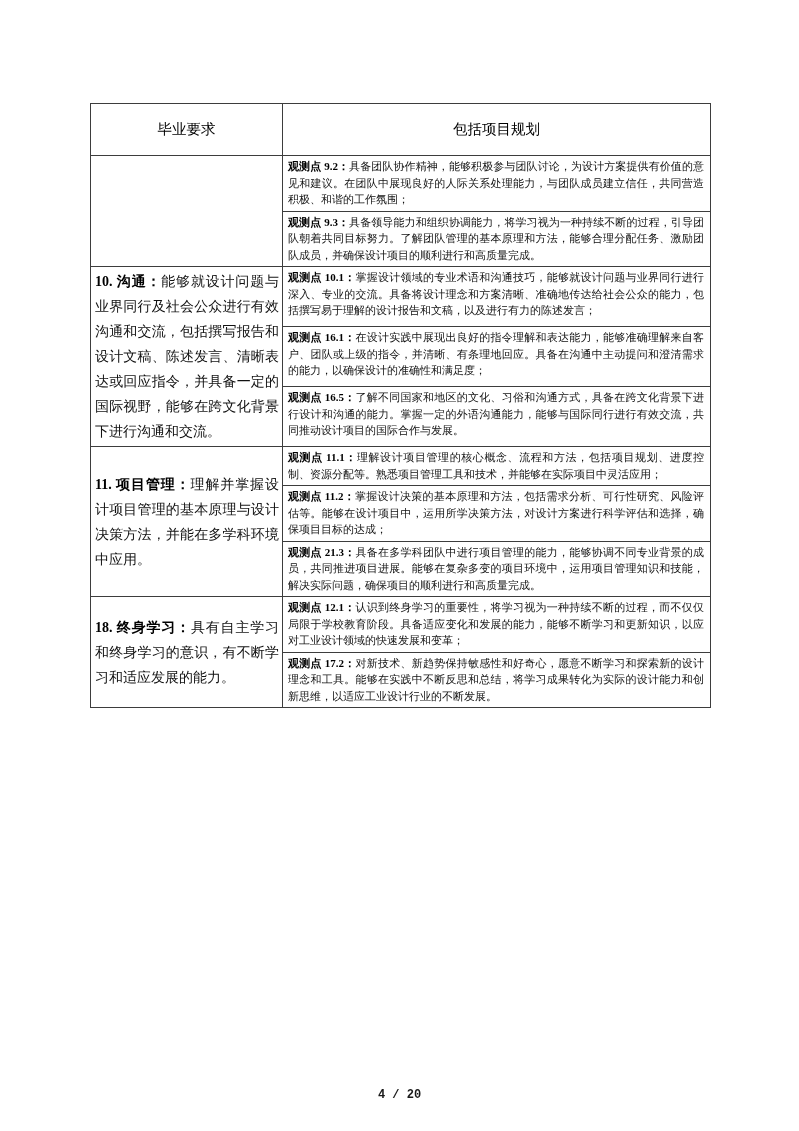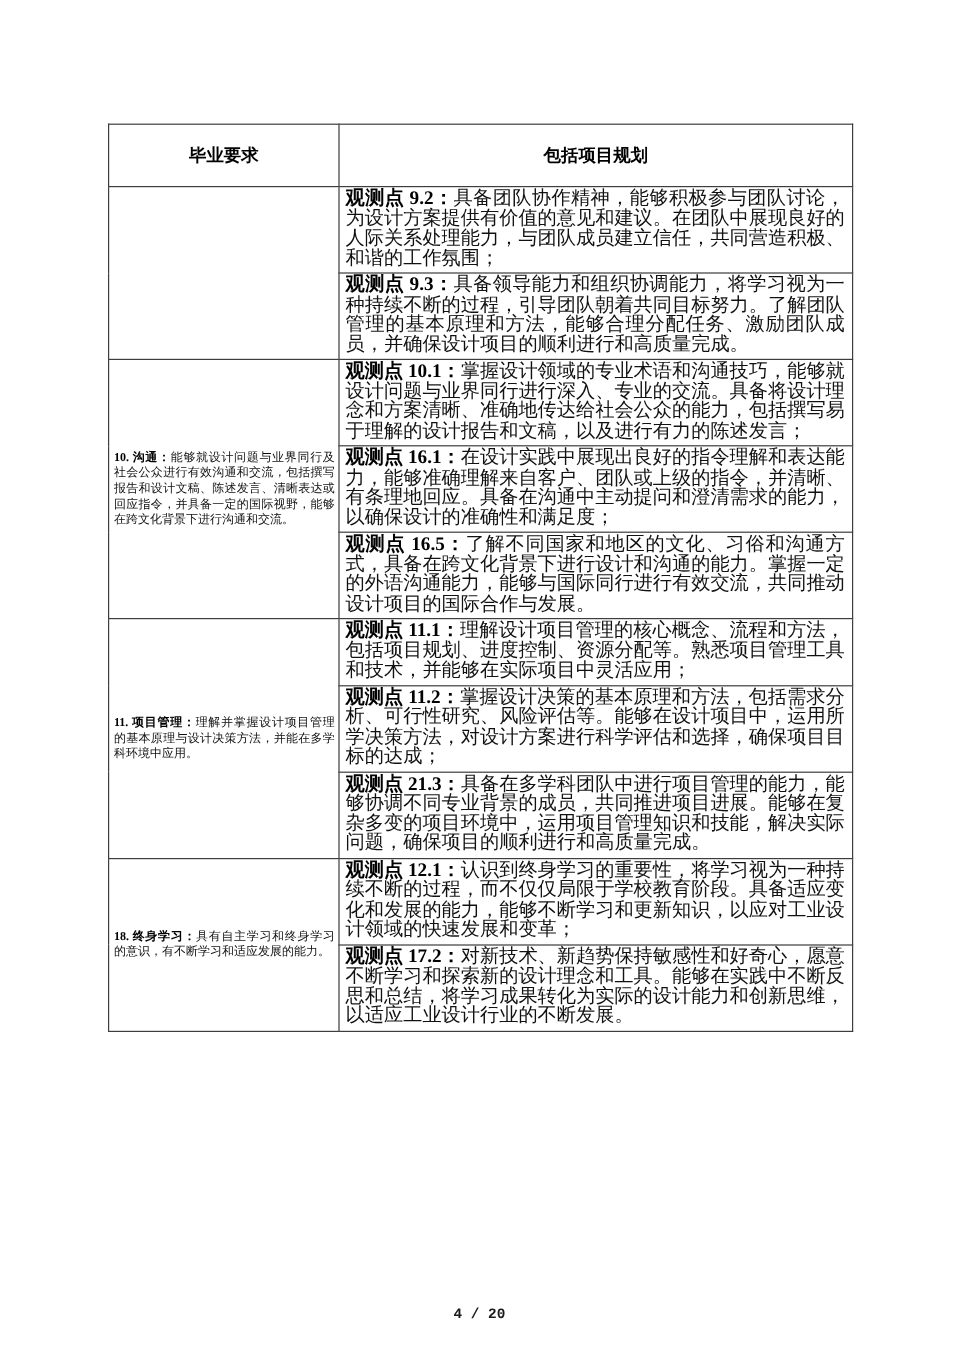--- a/index.html
+++ b/index.html
@@ -25,34 +25,34 @@
     table-layout: fixed;
   }
   table.doc th,
   table.doc td {
     border: 1px solid #3d3d3d;
     box-sizing: border-box;
   }
   table.doc th {
     height: 52px;
     font-size: 14.5px;
-    font-weight: bold;
+    font-weight: normal;
     vertical-align: middle;
     color: #000000;
   }
   td.req {
-    font-size: 10px;
-    line-height: 13px;
+    font-size: 14px;
+    line-height: 25px;
     padding: 2px 3px 2px 4px;
     vertical-align: middle;
     text-align: justify;
     text-justify: inter-character;
   }
   td.obs {
-    font-size: 16px;
+    font-size: 11px;
     line-height: 16.5px;
     padding: 2px 6px 3px 5px;
     vertical-align: top;
     text-align: justify;
     text-justify: inter-character;
     font-family: Liberation Serif, serif;
   }
   .bold { font-weight: bold; color: #000000; }
   .footer {
     position: absolute;

